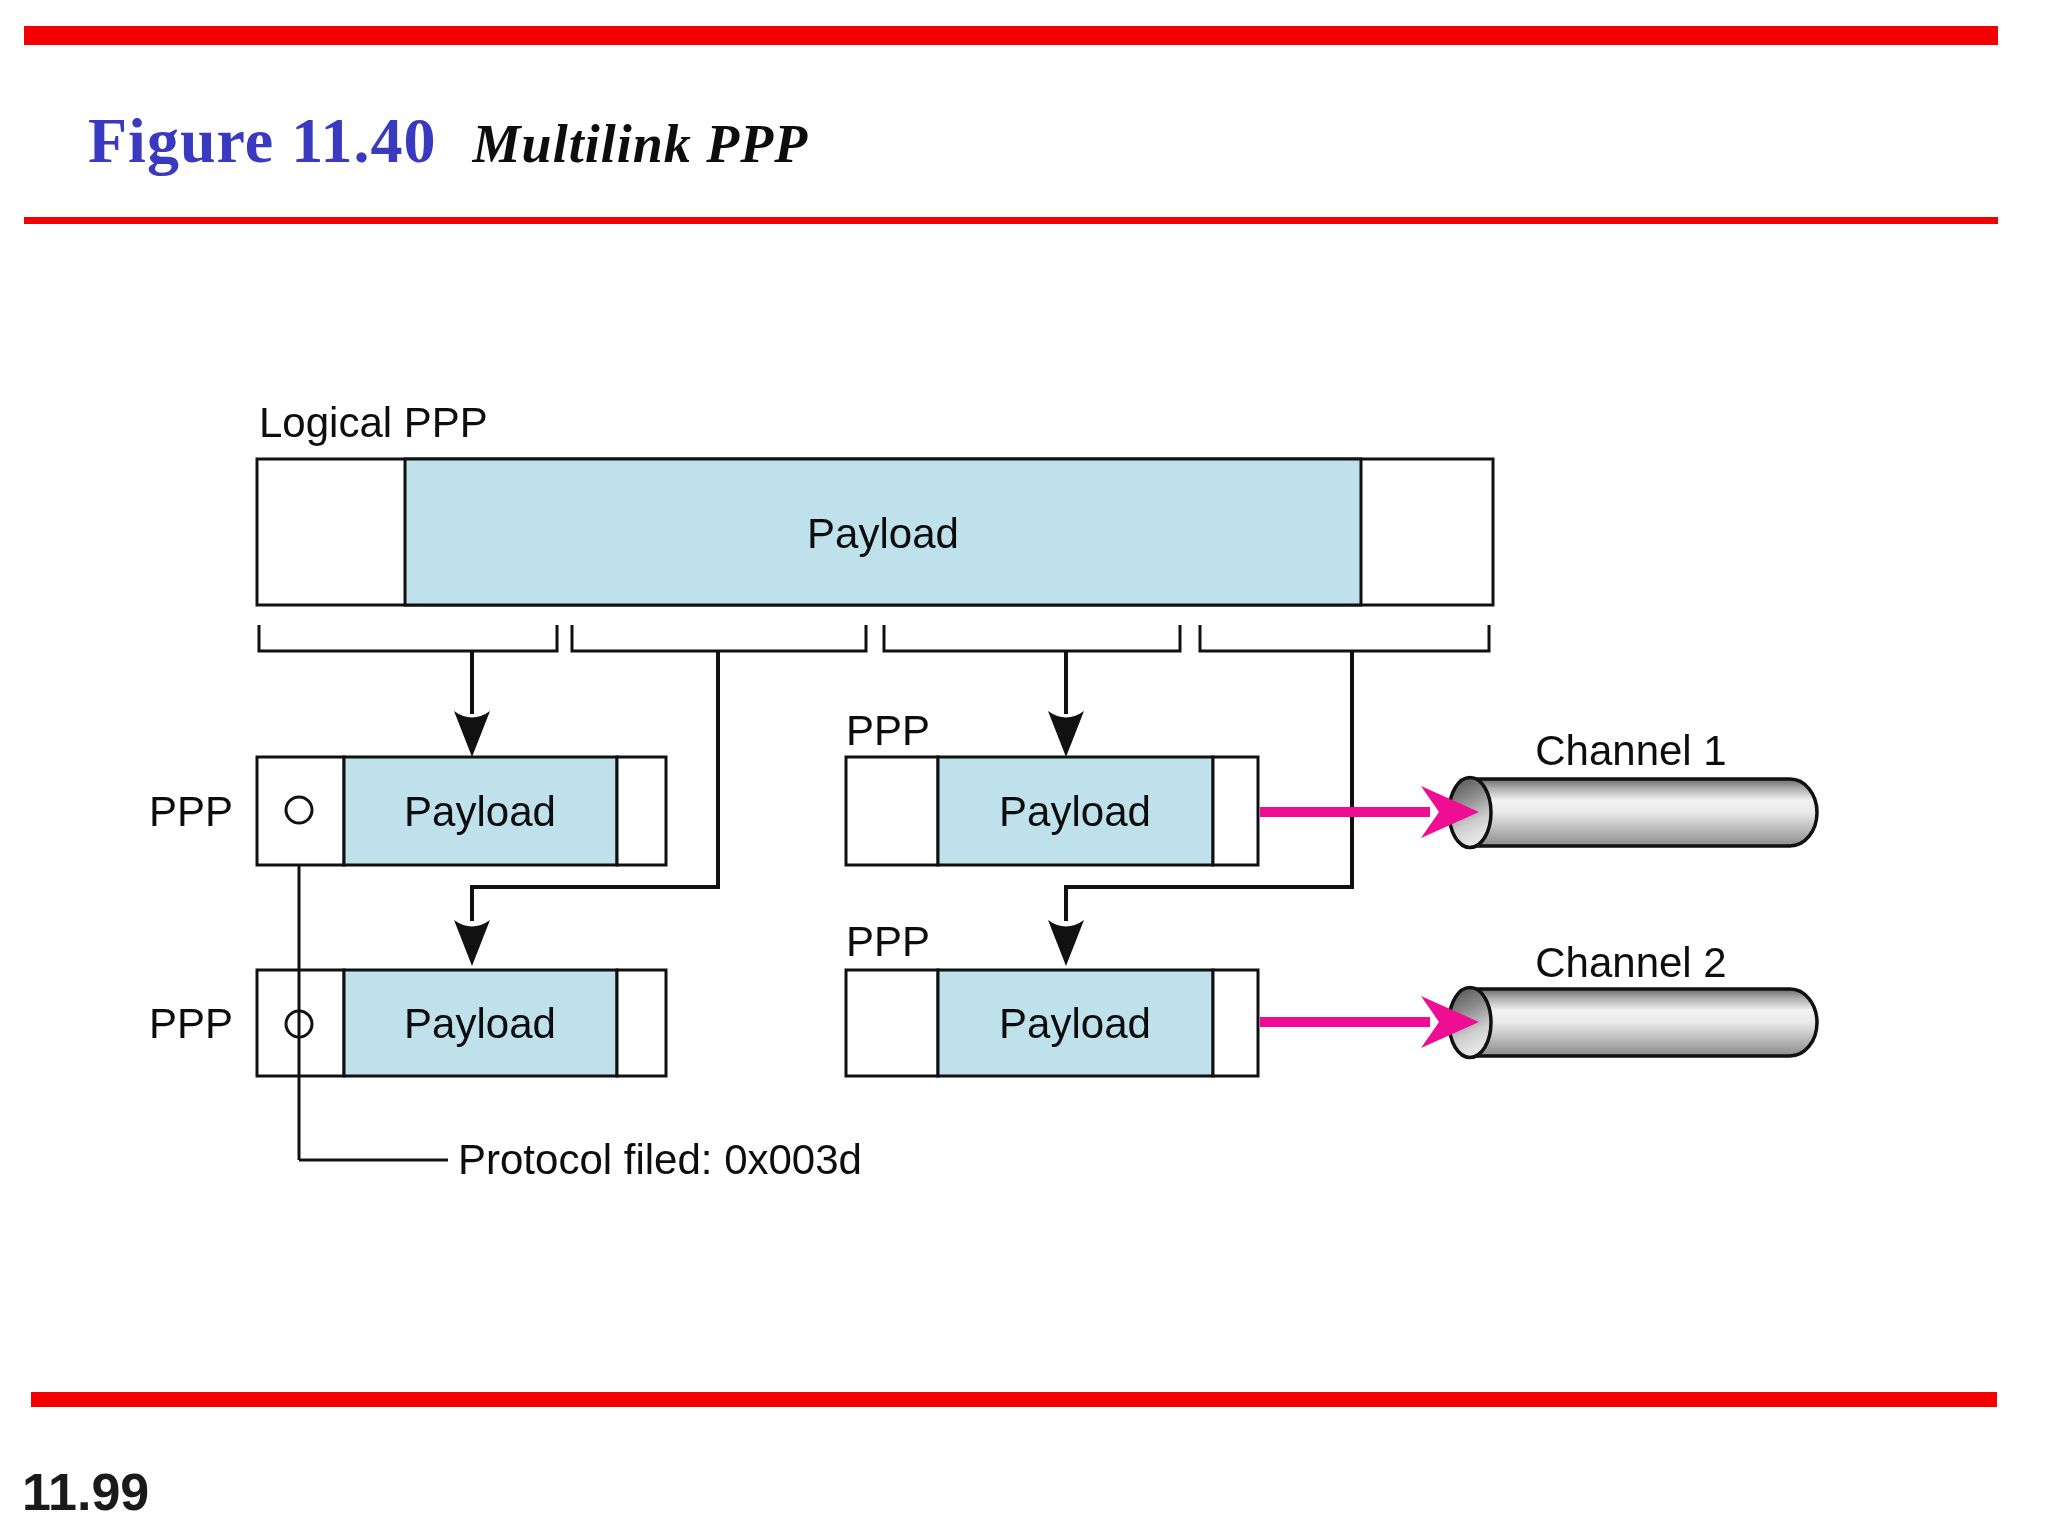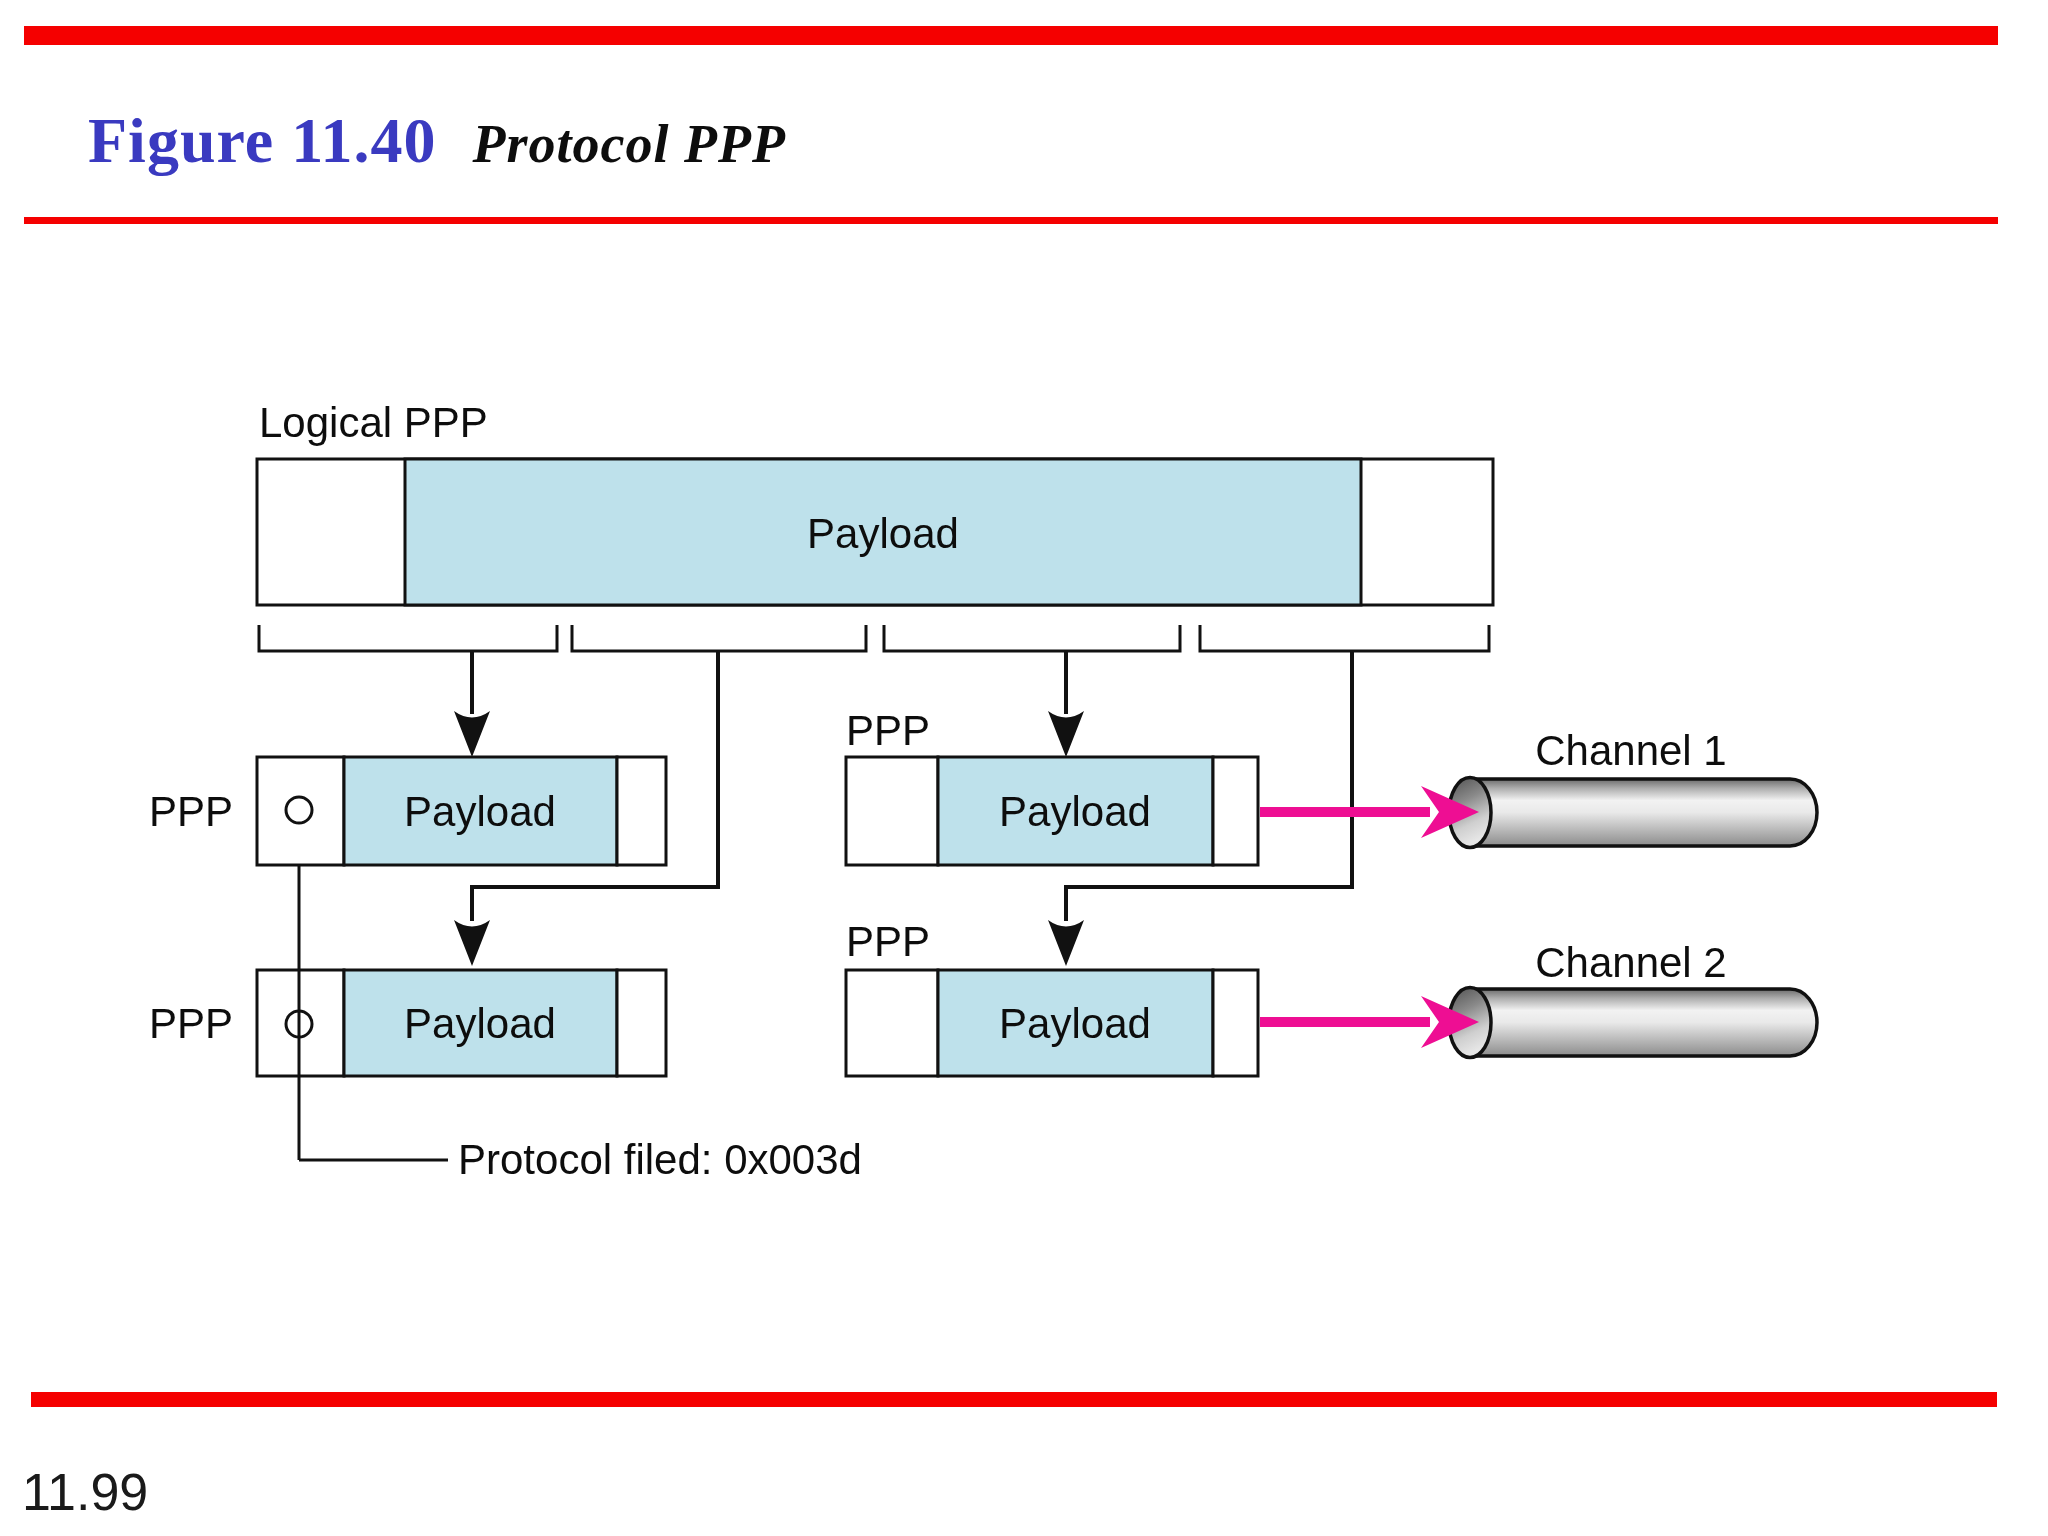--- a/index.html
+++ b/index.html
@@ -5,38 +5,38 @@
   html,body{margin:0;padding:0;background:#ffffff;}
   .slide{position:relative;width:2048px;height:1536px;background:#ffffff;overflow:hidden;
          font-family:"Liberation Sans",sans-serif;}
   .red-bar{position:absolute;background:#f50000;}
   .bar-top{left:24px;top:26px;width:1974px;height:19px;}
   .bar-under-title{left:24px;top:217px;width:1974px;height:7px;}
   .bar-bottom{left:31px;top:1392px;width:1966px;height:15px;}
   .title-row{position:absolute;left:88px;top:104px;display:flex;align-items:baseline;gap:36px;white-space:nowrap;text-align:right;}
   .fig-label{font-family:"Liberation Serif",serif;font-weight:bold;font-size:64px;color:#3a3ac0;letter-spacing:1px;}
   .fig-title{font-family:"Liberation Serif",serif;font-weight:bold;font-style:italic;font-size:54px;color:#0d0d0d;letter-spacing:1px;}
-  .page-num{position:absolute;left:22px;top:1462px;font-size:52px;font-weight:normal;color:#1a1a1a;}
+  .page-num{position:absolute;left:22px;top:1462px;font-size:52px;font-weight:bold;color:#1a1a1a;}
   svg.diagram{position:absolute;left:0;top:0;}
   svg text{font-family:"Liberation Sans",sans-serif;fill:#0d0d0d;font-size:42px;}
   .frame-stroke{stroke:#111111;stroke-width:3px;}
   .conn{stroke:#111111;stroke-width:4px;fill:none;}
   .thin-conn{stroke:#111111;stroke-width:3px;fill:none;}
   .pink-shaft{stroke:#ee0e93;stroke-width:10px;}
 </style>
 </head>
 <body>
 
 <div class="slide">
 
   <div class="red-bar bar-top"></div>
 
   <div class="title-row">
     <span class="fig-label">Figure 11.40</span>
-    <span class="fig-title">Protocol PPP</span>
+    <span class="fig-title">Multilink PPP</span>
   </div>
 
   <div class="red-bar bar-under-title"></div>
 
   <svg class="diagram" width="2048" height="1536" viewBox="0 0 2048 1536">
     <defs>
       <linearGradient id="cylBody" x1="0" y1="0" x2="0" y2="1">
         <stop offset="0" stop-color="#6b6b6b"></stop>
         <stop offset="0.14" stop-color="#aeaeae"></stop>
         <stop offset="0.32" stop-color="#f2f2f2"></stop>

